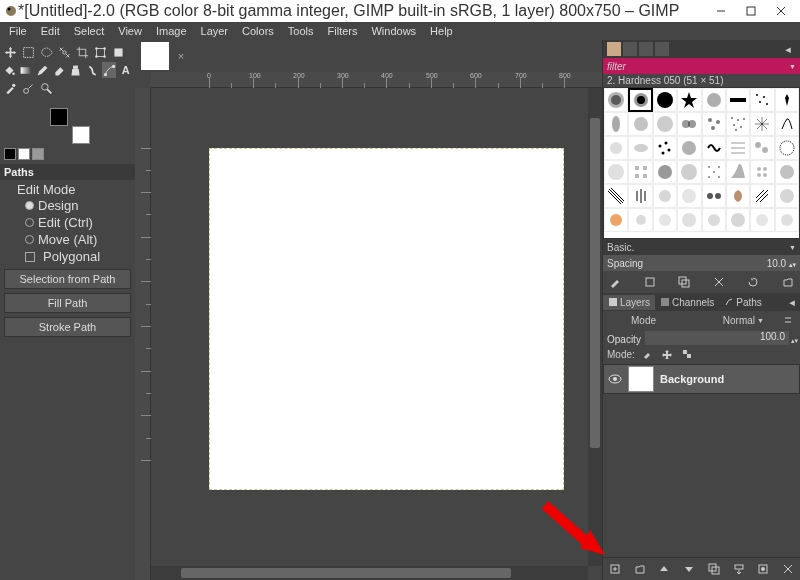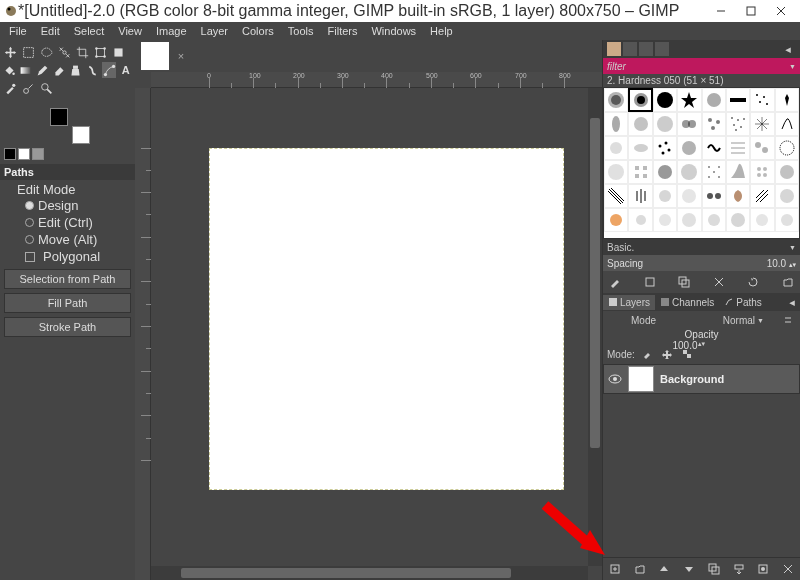--- a/index.html
+++ b/index.html
@@ -62,21 +62,21 @@
 .category-row { display:flex; align-items:center; background:#3a3a3a; height:16px; padding:0 4px; font-size:10px; color:#ccc; justify-content:space-between; }
 .spacing { display: flex; align-items: center; background: #555; height: 16px; font-size: 10px; color: #ddd; padding: 0 4px; justify-content: space-between; }
 .brush-btns { display: flex; justify-content: space-between; padding: 3px 4px; background: #454545; }
 .ibtn { width: 16px; height: 16px; display: flex; align-items: center; justify-content: center; color: #ccc; cursor: pointer; font-size: 11px; }
 .layer-tabs { display: flex; background: #3a3a3a; height: 18px; align-items: center; font-size: 10px; }
 .layer-tab { padding: 2px 5px; color: #ccc; cursor: pointer; display: flex; align-items: center; gap: 2px; }
 .layer-tab.active { background: #555; }
 .layer-tab .ic { width: 10px; height: 10px; }
 .mode-row { display: flex; align-items: center; background: #454545; height: 18px; font-size: 10px; color: #ccc; padding: 0 4px; gap: 16px; margin-left: 24px; }
 .mode-row .sel { flex: 1; text-align: right; display: flex; align-items: center; justify-content: flex-end; gap: 2px; }
-.opacity-row { display: flex; align-items: center; height: 16px; font-size: 10px; color: #ddd; flex-direction: column; }
+.opacity-row { display: flex; align-items: flex-end; height: 16px; font-size: 10px; color: #ddd; }
 .opacity-row .lbl { padding: 0 4px; }
 .opacity-row .bar { flex: 1; background: #555; height: 14px; position: relative; }
 .opacity-row .val { position: absolute; right: 4px; top: 0; font-size: 10px; }
 .lock-row { display: flex; align-items: center; height: 18px; font-size: 10px; color: #ccc; padding: 0 4px; gap: 4px; }
 .layer-list { flex: 1; background: #454545; }
 .layer-item { display: flex; align-items: center; height: 30px; background: #5a5a5a; border: 1px solid #333; margin: 1px 0; padding: 0 4px; gap: 6px; }
 .eye { width: 14px; height: 14px; color: #ddd; cursor: pointer; }
 .layer-thumb { width: 26px; height: 26px; background: #fff; border: 1px solid #888; }
 .layer-name { font-size: 11px; color: #eee; font-weight: bold; }
 .layer-btns { display: flex; justify-content: space-between; padding: 3px 4px; background: #454545; border-top: 1px solid #333; }

